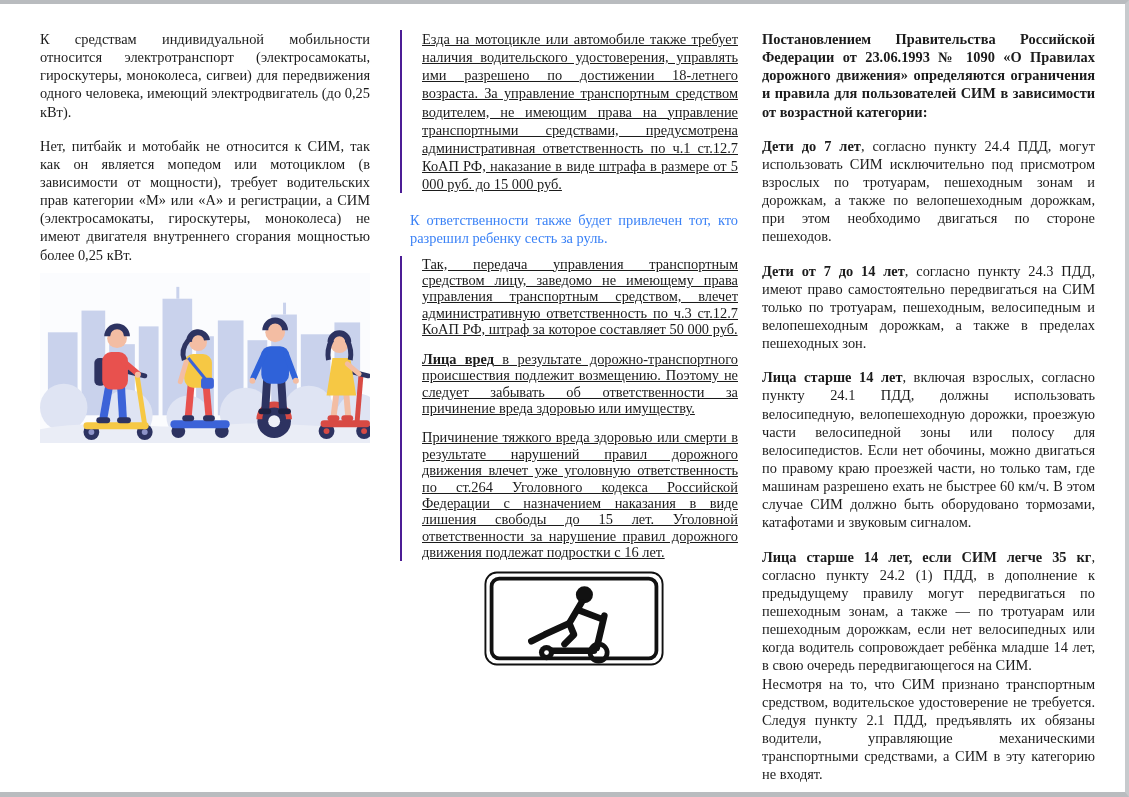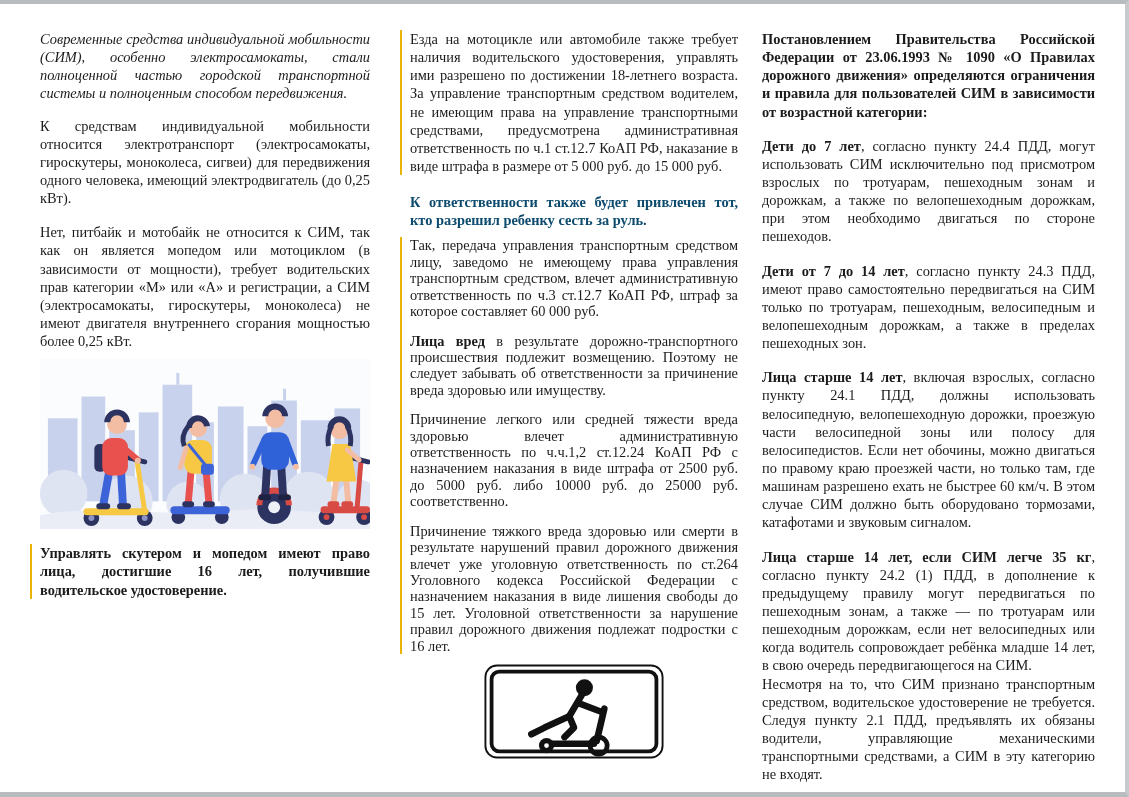--- a/index.html
+++ b/index.html
@@ -14,39 +14,38 @@
   .col{font-size:14.4px;line-height:1.26;text-align:justify;}
   .col1{width:330px;margin-right:40px;}
   .col2{width:328px;margin-right:24px;}
   .col3{width:333px;}
   .col p{margin:0 0 14px;}
   .intro{font-style:italic;margin-bottom:16px;}
   .h{font-weight:bold;margin:0 0 2px;}
   .mb0{margin-bottom:0 !important;}
   .mb8{margin-bottom:8px !important;}
   .mb16{margin-bottom:16px !important;}
-  .red{color:#0c4a6e;font-weight:bold;}
+  .red{color:#3b82f6;font-weight:normal;}
   .boldp{font-weight:bold;}
-  .bar{border-left:2px solid #eab308;padding-left:8px;margin-left:-10px;}
+  .bar{border-left:2px solid #4c1d95;padding-left:20px;margin-left:-10px;text-decoration:underline;}
   .bar1{margin-bottom:18px;}
   .bar2{margin-bottom:10px;}
   .bar2 p{margin-bottom:13px;}
   .tight{line-height:1.14;}
   .illus{width:330px;height:172px;margin:0 0 14px;}
   .illus svg{display:block;}
   .sign-wrap{width:180px;margin:6px auto 0;}
   .lead{font-weight:bold;}
 </style>
 </head>
 <body>
 
 <div class="page">
 
   <div class="col col1">
-    <p class="intro">Современные средства индивидуальной мобильности (СИМ), особенно электросамокаты, стали полноценной частью городской транспортной системы и полноценным способом передвижения.</p>
     <p class="mb16">К средствам индивидуальной мобильности относится электротранспорт (электросамокаты, гироскутеры, моноколеса, сигвеи) для передвижения одного человека, имеющий электродвигатель (до 0,25 кВт).</p>
     <p class="mb8">Нет, питбайк и мотобайк не относится к СИМ, так как он является мопедом или мотоциклом (в зависимости от мощности), требует водительских прав категории «М» или «А» и регистрации, а СИМ (электросамокаты, гироскутеры, моноколеса) не имеют двигателя внутреннего сгорания мощностью более 0,25 кВт.</p>
 
     <div class="illus">
       <svg viewBox="0 0 334 172" width="330" height="172">
         <rect width="334" height="172" fill="#fbfcfe"></rect>
         <g fill="#c9d2ec">
           <rect x="8" y="60" width="30" height="84"></rect>
           <rect x="42" y="38" width="24" height="106"></rect>
           <rect x="70" y="72" width="26" height="72"></rect>
@@ -140,34 +139,30 @@
           <path d="M296 86 L314 86 L320 124 L290 124 Z" fill="#f6c844"></path>
           <path d="M311 92 L323 102" stroke="#f3bda3" stroke-width="5" stroke-linecap="round" fill="none"></path>
           <circle cx="303" cy="72" r="9" fill="#f3bda3"></circle>
           <path d="M294 70 a9 9 0 0 1 18 0" fill="none" stroke="#2d3361" stroke-width="6"></path>
           <path d="M311 68 q5 10 3 20" fill="none" stroke="#2d3361" stroke-width="5"></path>
           <path d="M295 68 q-5 10 -3 20" fill="none" stroke="#2d3361" stroke-width="5"></path>
         </g>
       </svg>
     </div>
 
-    <div class="bar">
-      <p class="boldp mb0">Управлять скутером и мопедом имеют право лица, достигшие 16 лет, получившие водительское удостоверение.</p>
-    </div>
   </div>
 
   <div class="col col2">
     <div class="bar bar1">
       <p class="mb0">Езда на мотоцикле или автомобиле также требует наличия водительского удостоверения, управлять ими разрешено по достижении 18-летнего возраста. За управление транспортным средством водителем, не имеющим права на управление транспортными средствами, предусмотрена административная ответственность по ч.1 ст.12.7 КоАП РФ, наказание в виде штрафа в размере от 5 000 руб. до 15 000 руб.</p>
     </div>
     <p class="red mb8">К ответственности также будет привлечен тот, кто разрешил ребенку сесть за руль.</p>
     <div class="bar bar2 tight">
-      <p>Так, передача управления транспортным средством лицу, заведомо не имеющему права управления транспортным средством, влечет административную ответственность по ч.3 ст.12.7 КоАП РФ, штраф за которое составляет 60 000 руб.</p>
+      <p>Так, передача управления транспортным средством лицу, заведомо не имеющему права управления транспортным средством, влечет административную ответственность по ч.3 ст.12.7 КоАП РФ, штраф за которое составляет 50 000 руб.</p>
       <p><span class="lead">Лица вред</span><span> в результате дорожно-транспортного происшествия подлежит возмещению. Поэтому не следует забывать об ответственности за причинение вреда здоровью или имуществу.</span></p>
-      <p>Причинение легкого или средней тяжести вреда здоровью влечет административную ответственность по ч.ч.1,2 ст.12.24 КоАП РФ с назначением наказания в виде штрафа от 2500 руб. до 5000 руб. либо 10000 руб. до 25000 руб. соответственно.</p>
       <p class="mb0">Причинение тяжкого вреда здоровью или смерти в результате нарушений правил дорожного движения влечет уже уголовную ответственность по ст.264 Уголовного кодекса Российской Федерации с назначением наказания в виде лишения свободы до 15 лет. Уголовной ответственности за нарушение правил дорожного движения подлежат подростки с 16 лет.</p>
     </div>
     <div class="sign-wrap">
       <svg viewBox="0 0 190 100" width="180" height="95">
         <rect x="1.5" y="1.5" width="187" height="97" rx="12" fill="#ffffff" stroke="#111111" stroke-width="2"></rect>
         <rect x="8" y="8" width="174" height="84" rx="8" fill="none" stroke="#111111" stroke-width="4"></rect>
         <g>
           <circle cx="106" cy="25" r="9" fill="#111111"></circle>
           <g stroke="#111111" stroke-width="7" fill="none" stroke-linecap="round" stroke-linejoin="round">
             <path d="M103 33 L90 55"></path>

